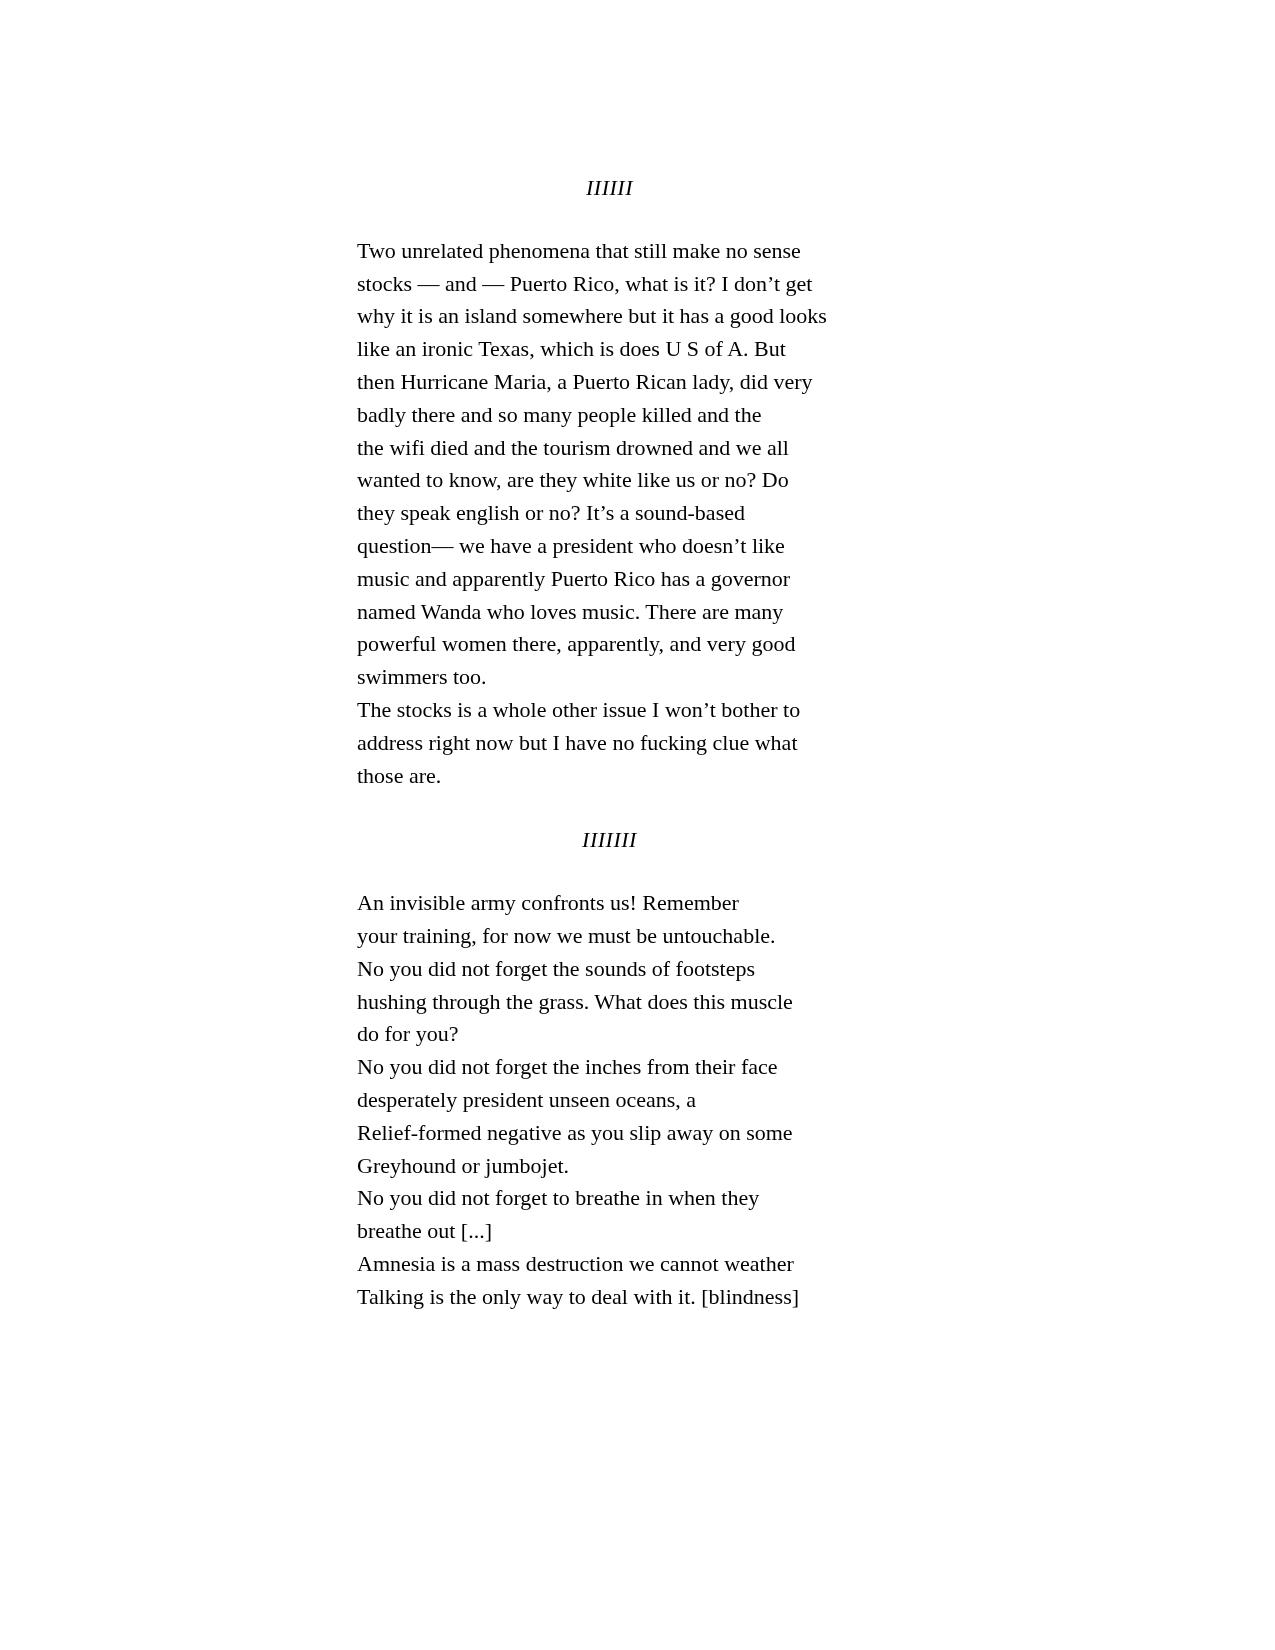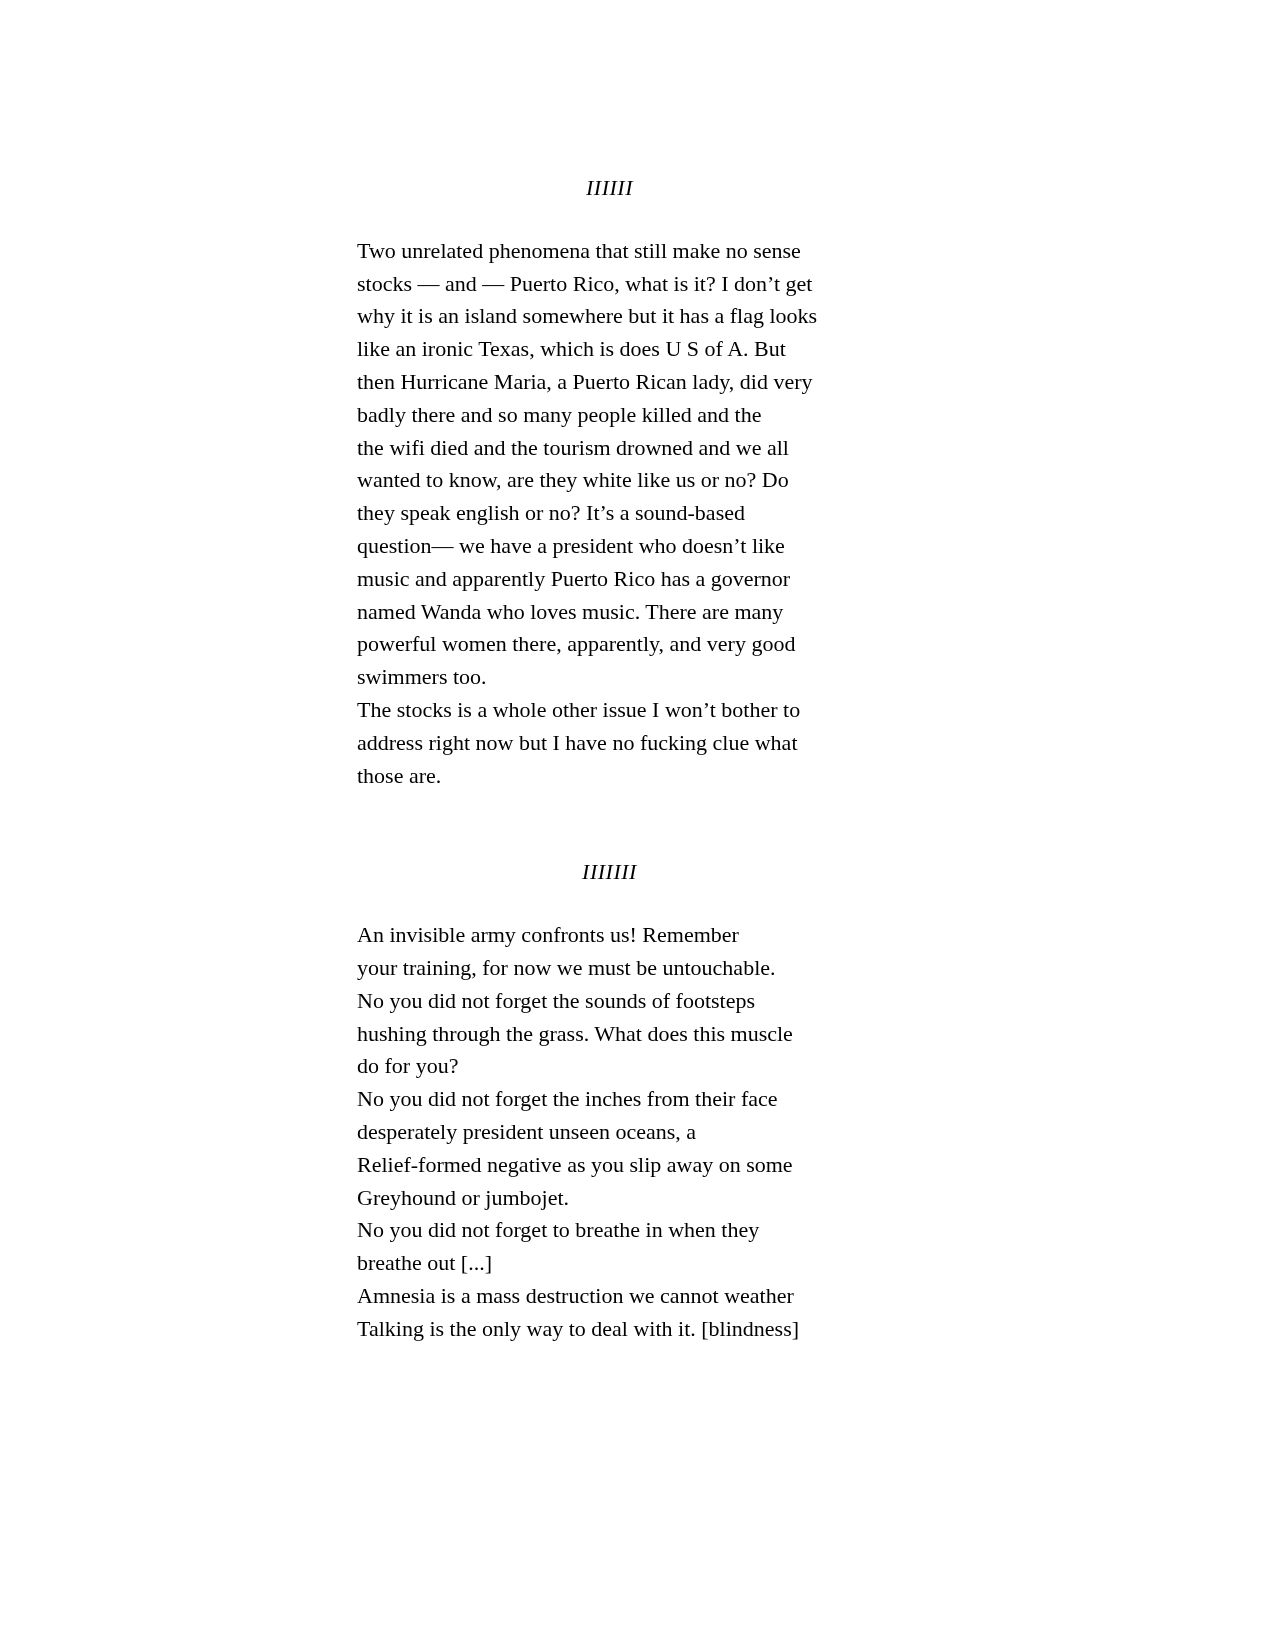--- a/index.html
+++ b/index.html
@@ -19,21 +19,21 @@
     width: 1275px;
     height: 1650px;
     padding: 172px 0 0 357px;
   }
   .column {
     width: 505px;
     font-size: 22px;
     line-height: 32.8px;
   }
   .section + .section {
-    margin-top: 64px;
+    margin-top: 32px;
   }
   .section-header {
     text-align: center;
     font-style: italic;
     letter-spacing: 0.5px;
   }
   .stanza {
     margin-top: 30px;
   }
   .line {
@@ -44,21 +44,21 @@
 </head>
 <body>
 
 <main class="page">
   <div class="column" id="content">
       <section class="section">
         <div class="section-header">IIIIII</div>
         <div class="stanza">
           <div class="line">Two unrelated phenomena that still make no sense</div>
           <div class="line">stocks — and — Puerto Rico, what is it? I don’t get</div>
-          <div class="line">why it is an island somewhere but it has a flag looks</div>
+          <div class="line">why it is an island somewhere but it has a good looks</div>
           <div class="line">like an ironic Texas, which is does U S of A. But</div>
           <div class="line">then Hurricane Maria, a Puerto Rican lady, did very</div>
           <div class="line">badly there and so many people killed and the</div>
           <div class="line">the wifi died and the tourism drowned and we all</div>
           <div class="line">wanted to know, are they white like us or no? Do</div>
           <div class="line">they speak english or no? It’s a sound-based</div>
           <div class="line">question— we have a president who doesn’t like</div>
           <div class="line">music and apparently Puerto Rico has a governor</div>
           <div class="line">named Wanda who loves music. There are many</div>
           <div class="line">powerful women there, apparently, and very good</div>

